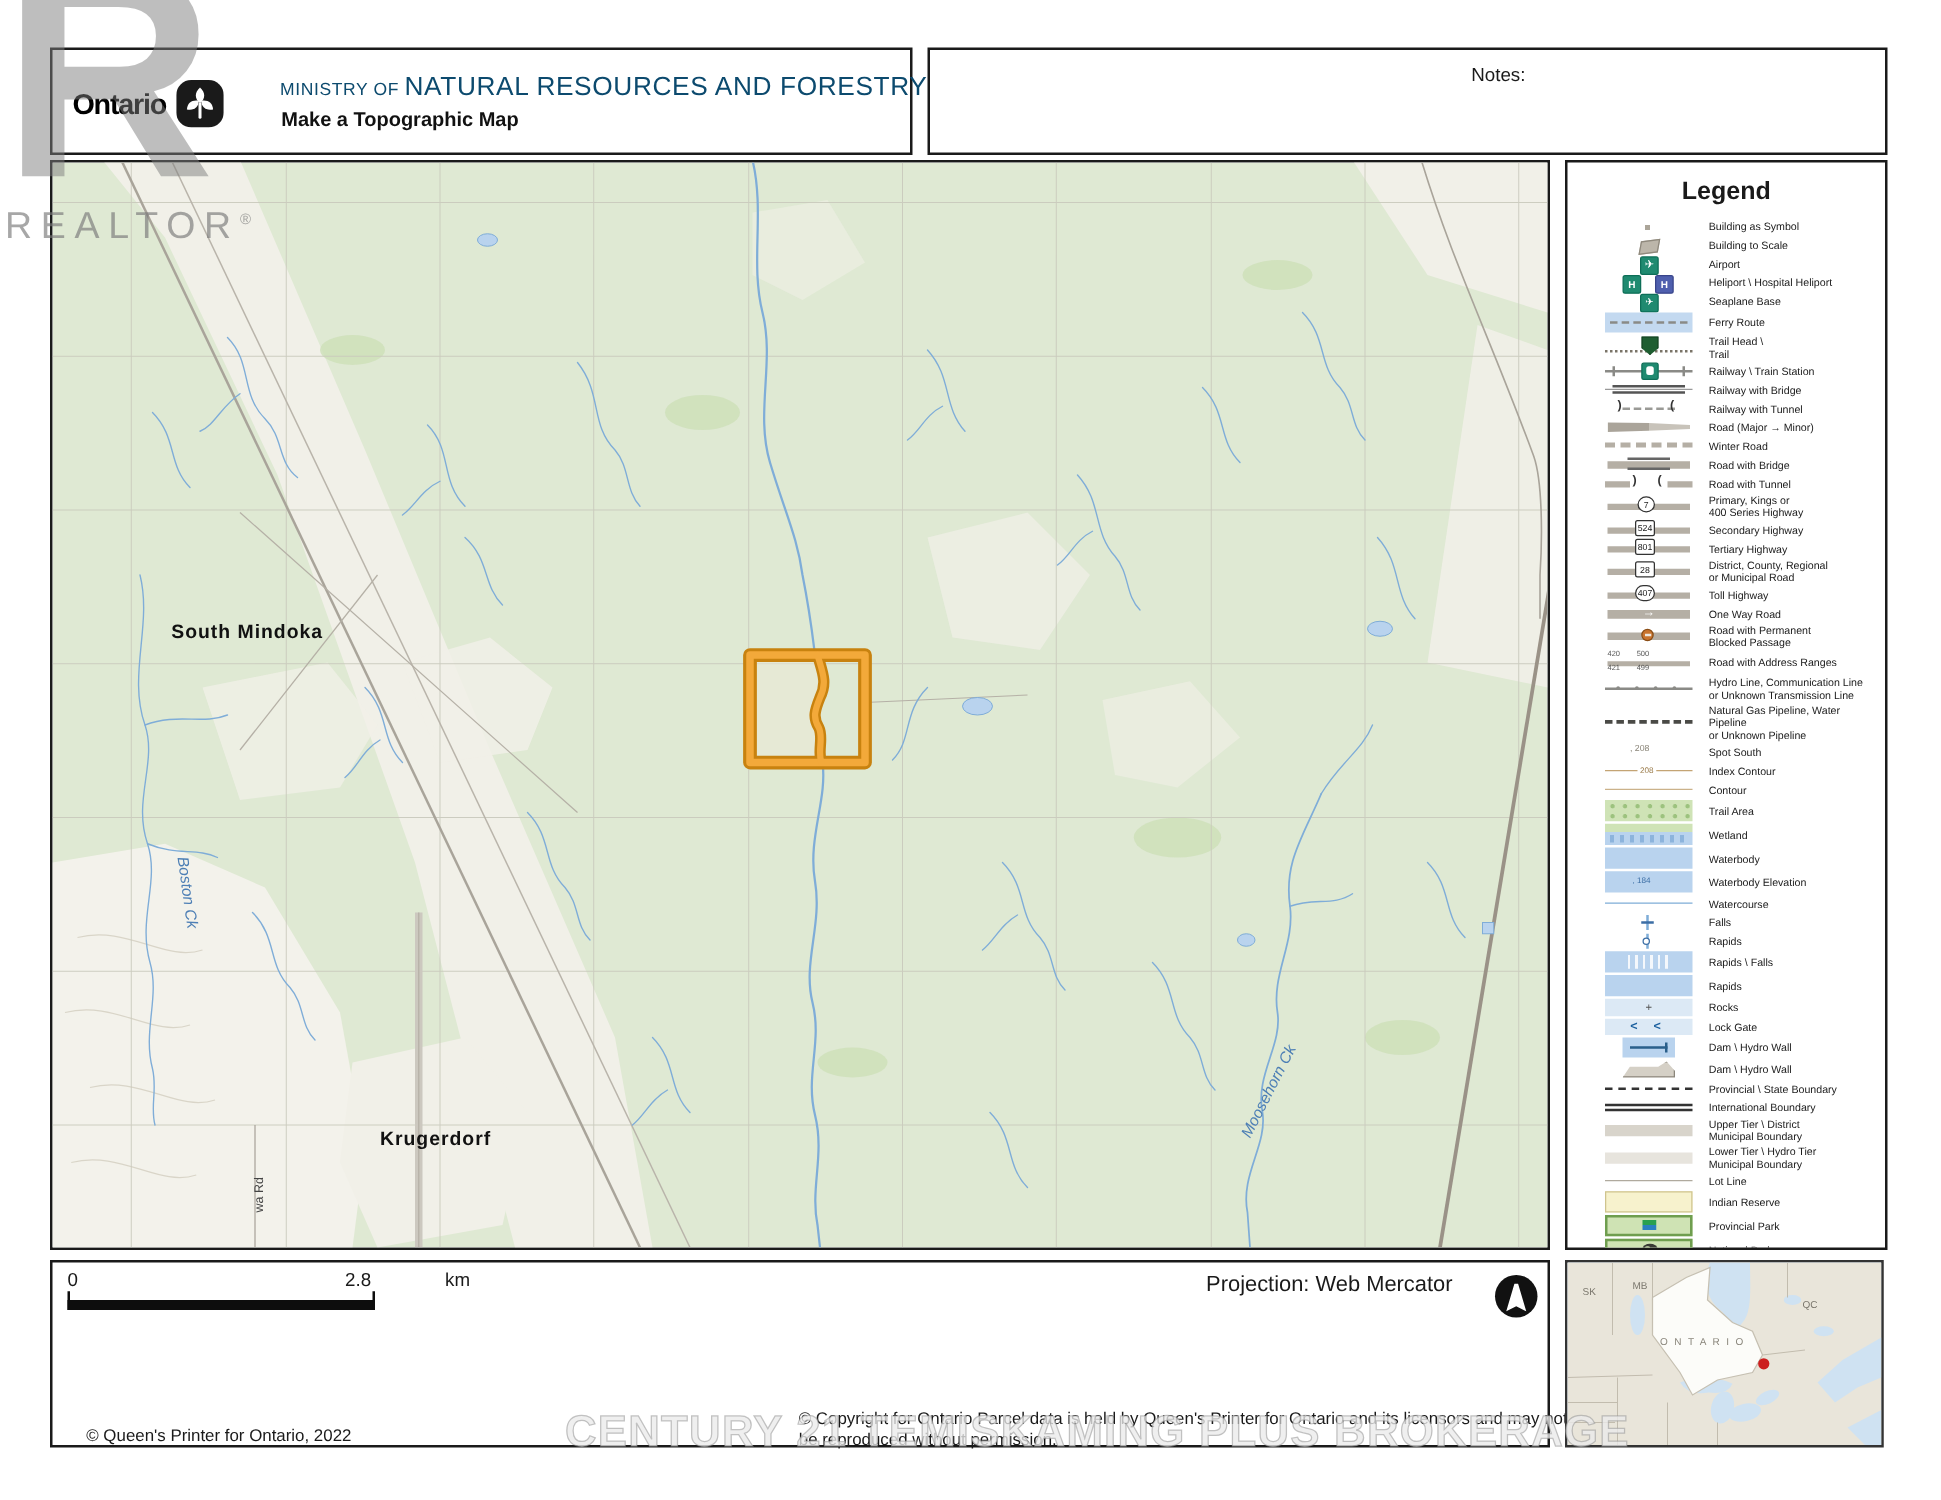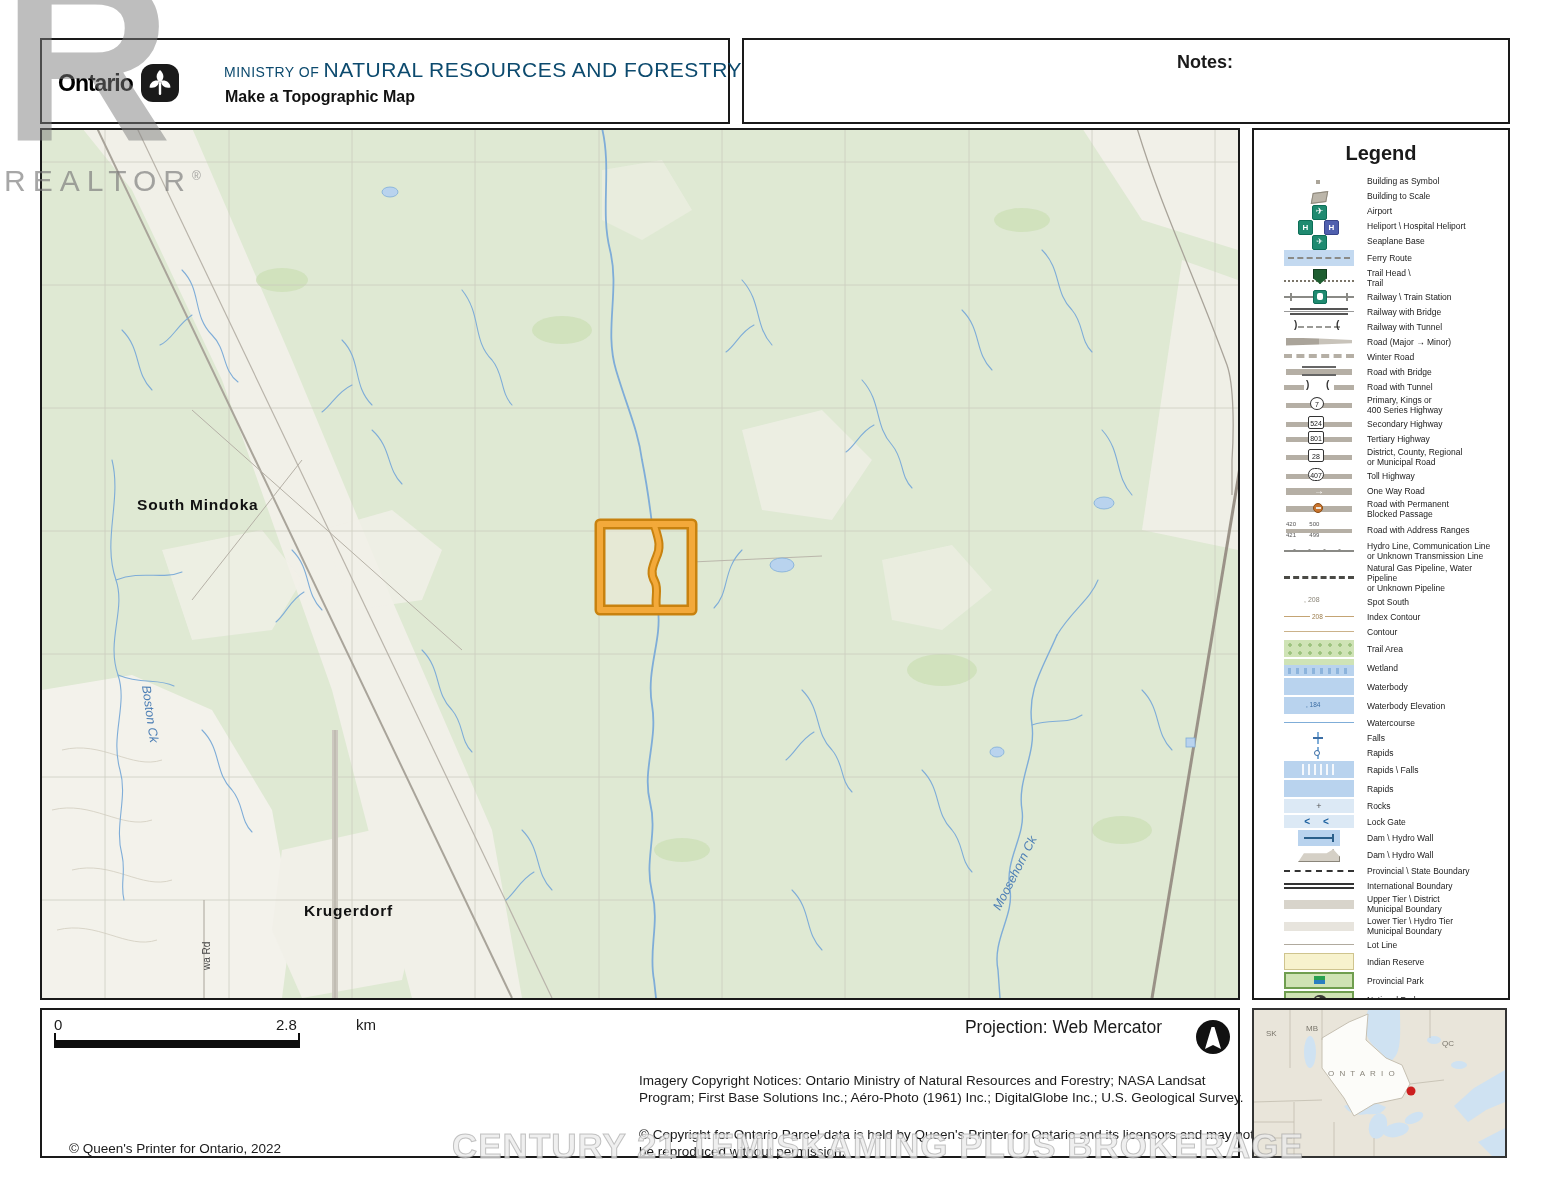--- a/index.html
+++ b/index.html
@@ -12,21 +12,21 @@
   .brand-wrap{position:absolute;left:16px;top:24px;display:flex;align-items:center;}
   .brand-text{font-size:23px;font-weight:bold;color:#000000;letter-spacing:-1px;}
   .trillium{margin-left:8px;}
   .ministry-line{position:absolute;left:182px;top:18px;white-space:nowrap;color:#0c4a6e;text-align:center;}
   .ministry-prefix{font-size:14px;letter-spacing:.5px;}
   .ministry-name{font-size:21px;letter-spacing:.5px;}
   .map-subtitle{position:absolute;left:183px;top:48px;font-size:16px;font-weight:bold;color:#111;}
 
   
   #notes-box{left:742px;top:38px;width:768px;height:86px;}
-  .notes-label{position:absolute;left:433px;top:12px;font-size:18px;font-weight:bold;}
+  .notes-label{position:absolute;left:433px;top:12px;font-size:15px;font-weight:normal;}
 
   
   #map-box{left:40px;top:128px;width:1200px;height:872px;overflow:hidden;}
   #map-box svg{display:block;}
 
   
   #legend-box{left:1252px;top:128px;width:258px;height:872px;overflow:hidden;}
   .legend-title{text-align:center;font-size:20px;font-weight:bold;margin-top:12px;margin-bottom:10px;}
   #legend-items{padding-left:30px;padding-right:4px;}
   .lg-row{display:flex;align-items:center;margin-bottom:2px;min-height:13px;}
@@ -641,21 +641,20 @@
 </div>
 
 <div class="box" id="bottom-box">
   <div class="scale-wrap">
     <span class="scale-zero">0</span>
     <span class="scale-end">2.8</span>
     <span class="scale-unit">km</span>
     <div class="scale-bar"></div>
   </div>
   <p class="queens">© Queen's Printer for Ontario, 2022</p>
-  <p class="imagery">Imagery Copyright Notices: Ontario Ministry of Natural Resources and Forestry; NASA Landsat Program; First Base Solutions Inc.; Aéro-Photo (1961) Inc.; DigitalGlobe Inc.; U.S. Geological Survey.</p>
   <p class="parcel-c">© Copyright for Ontario Parcel data is held by Queen's Printer for Ontario and its licensors and may not be reproduced without permission.</p>
   <div class="projection">Projection: Web Mercator</div>
   <svg class="north-arrow" viewBox="0 0 38 38">
     <circle cx="19" cy="19" r="17" fill="#111"></circle>
     <polygon points="19,4 27,31 19,27 11,31" fill="#fff"></polygon>
     <polygon points="19,2 21.5,9 16.5,9" fill="#111"></polygon>
     <rect x="14" y="31" width="10" height="3" fill="#111"></rect>
   </svg>
 </div>
 

